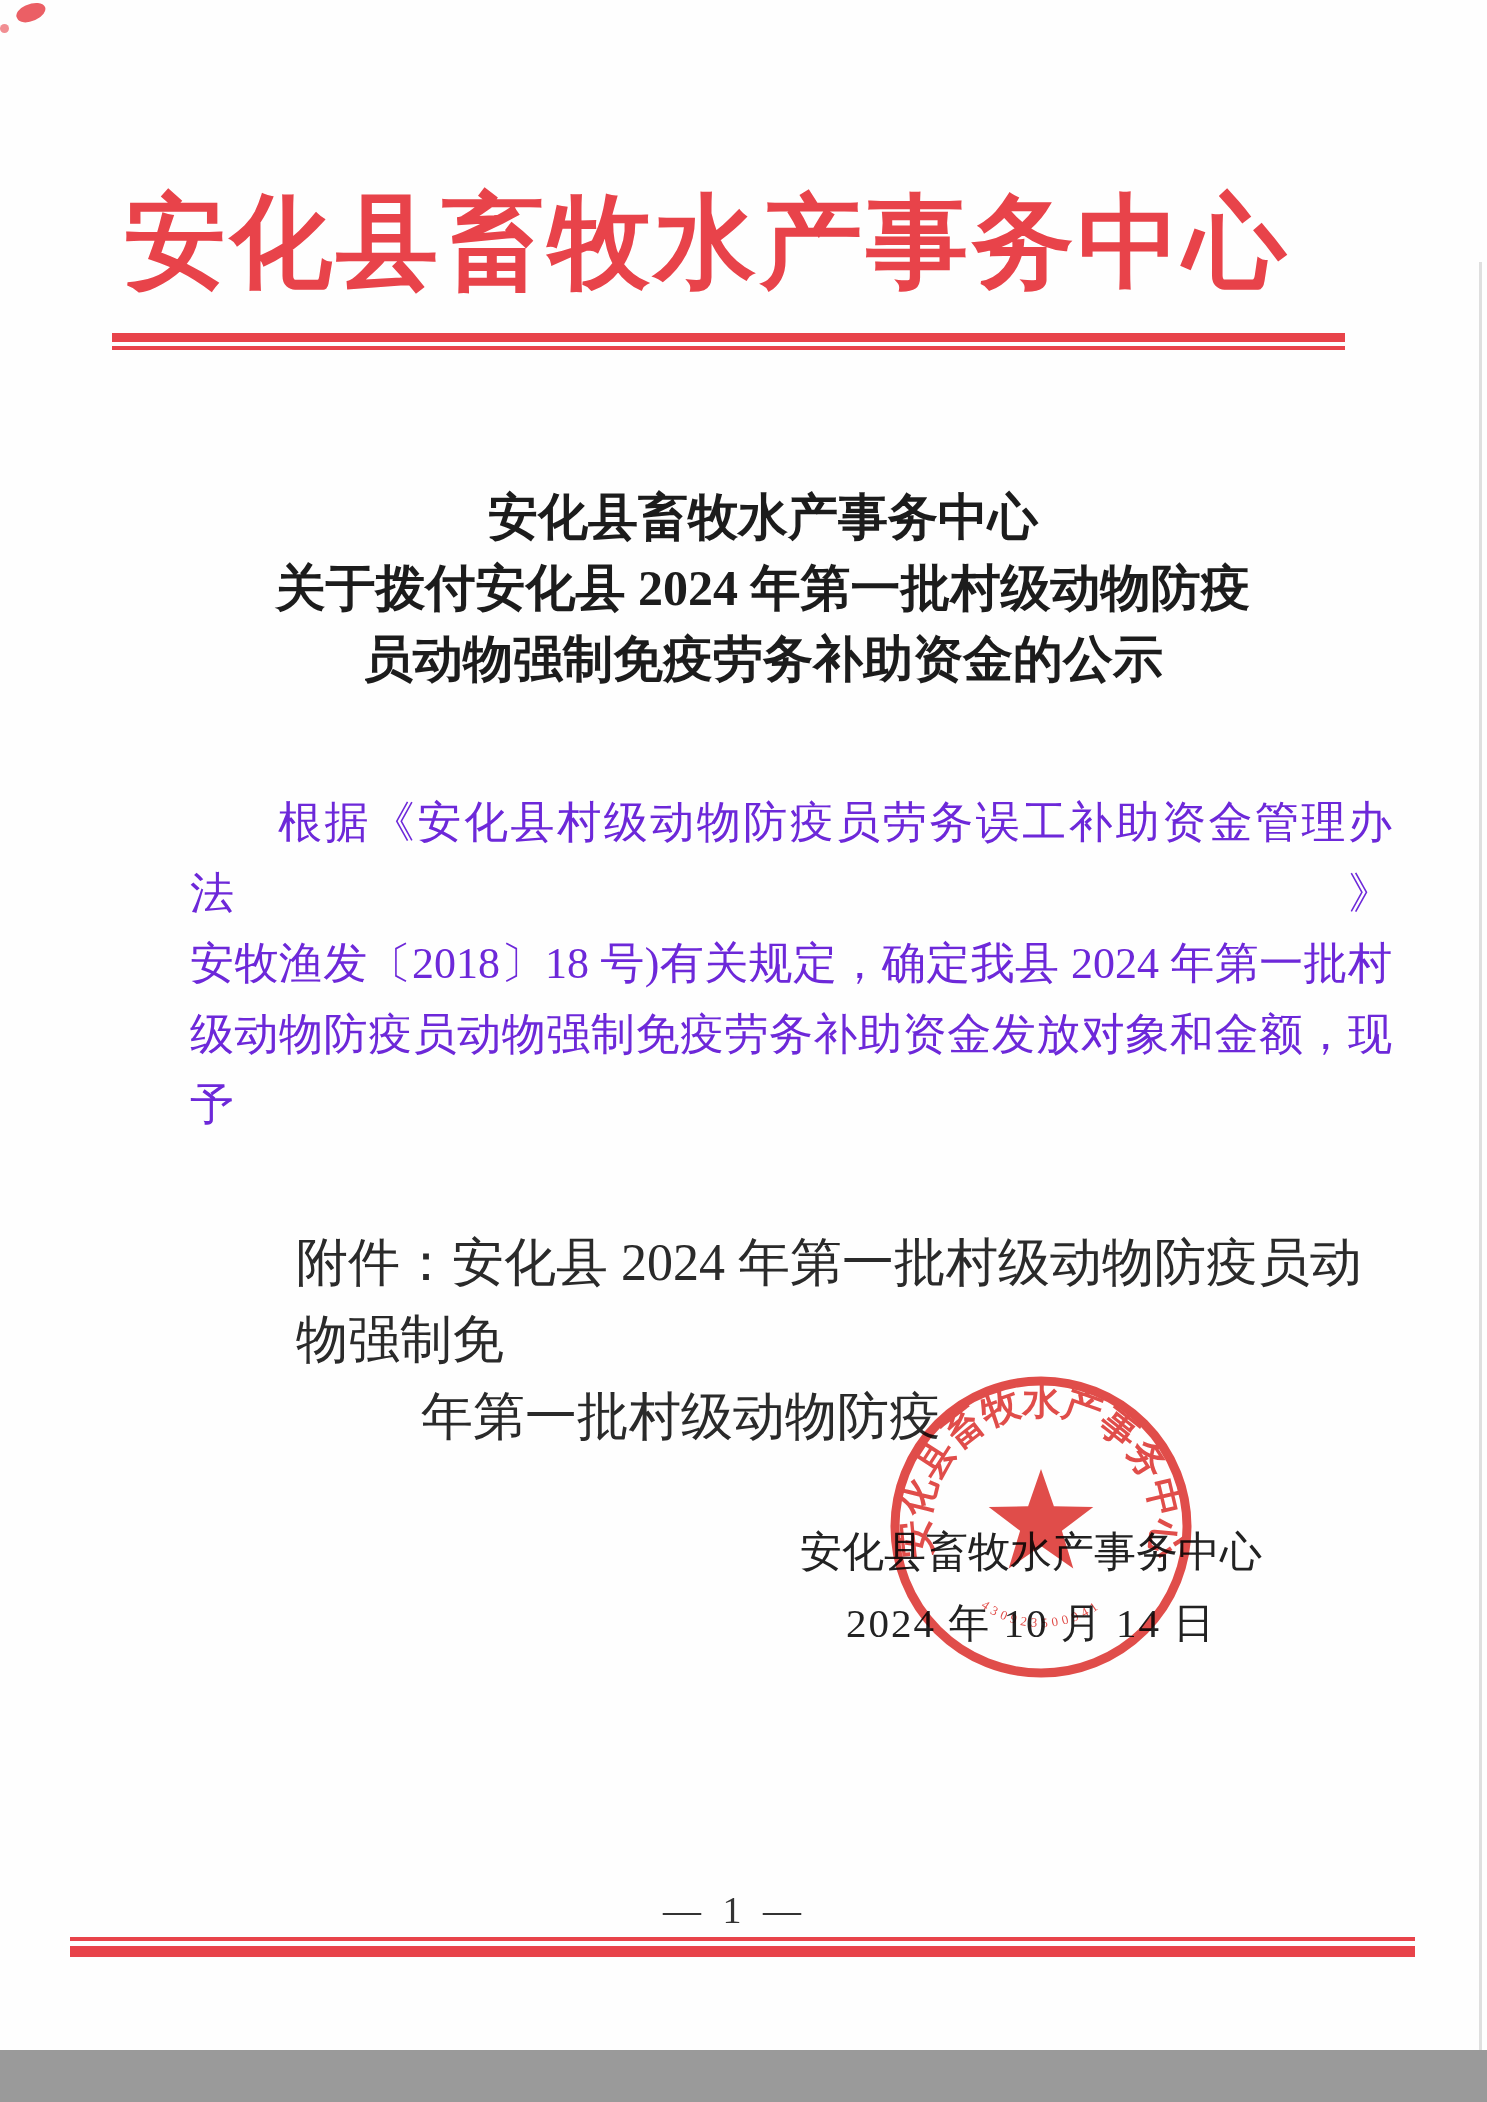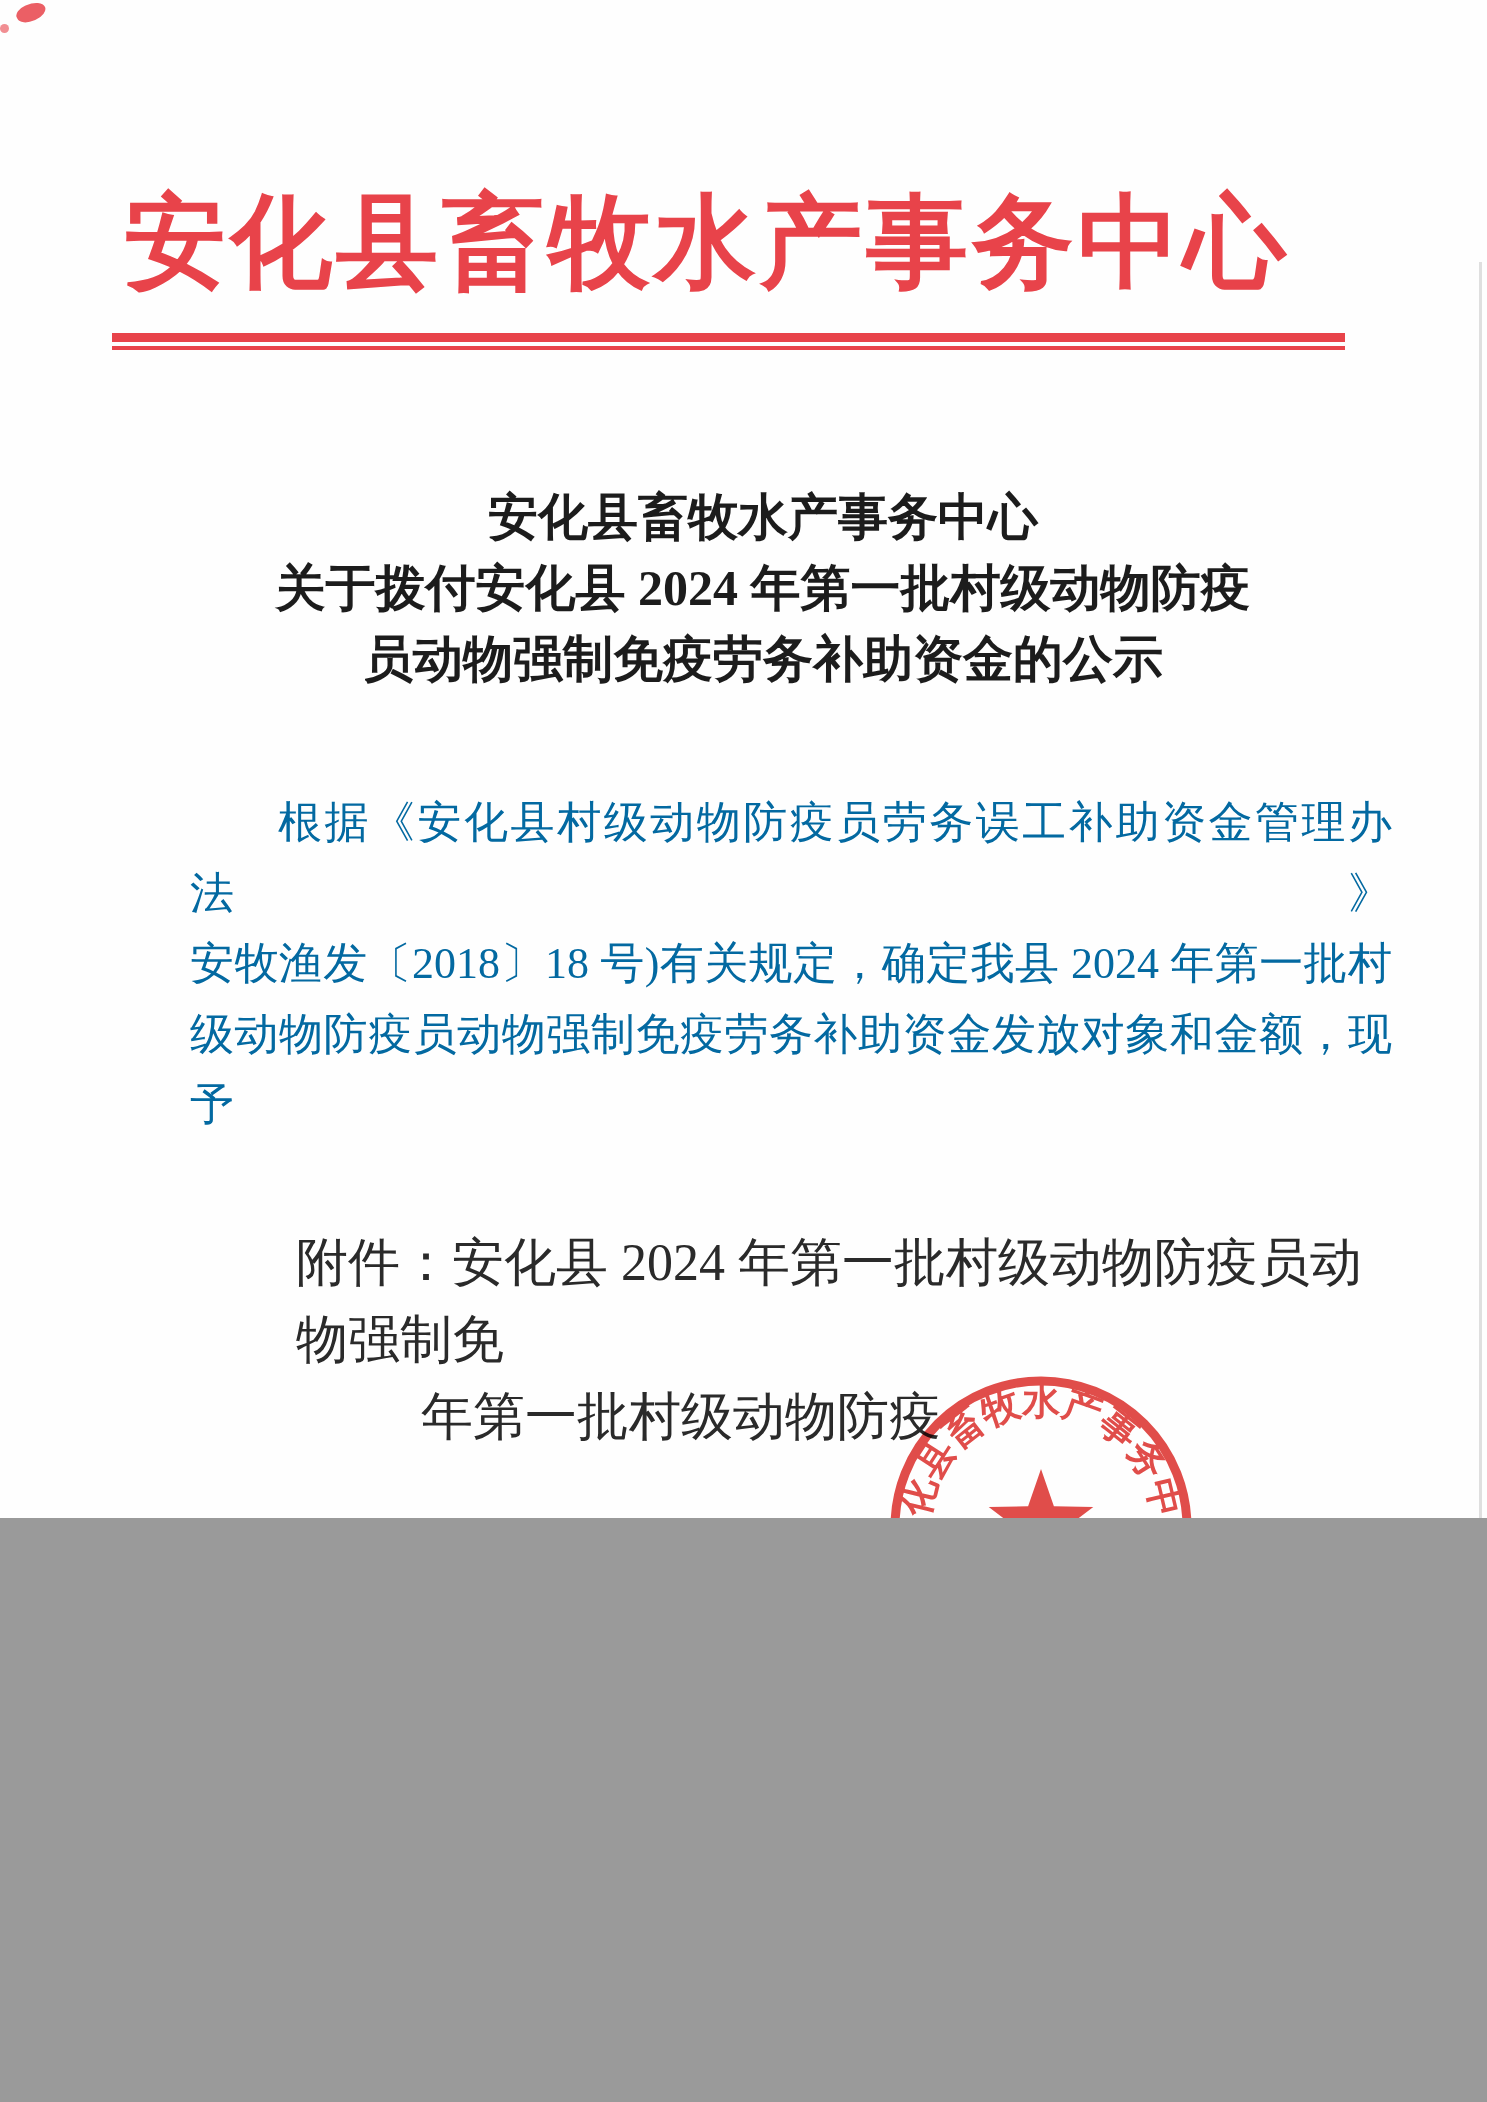--- a/index.html
+++ b/index.html
@@ -3,21 +3,21 @@
 <meta charset="utf-8">
 <style>
   :root{
     --red:#e8434a;
     --seal-red:#df3e3a;
     --ink:#222222;
   }
   html,body{margin:0;padding:0;background:#9a9a9a;}
   .page{
     position:relative;
-    width:1487px;height:1518px;
+    width:1487px;height:2050px;
     margin:0 auto;
     background:#fefefe;
     overflow:hidden;
     font-family:"Liberation Serif","DejaVu Serif",serif;
   }
   
   .speck-a{position:absolute;left:16px;top:4px;width:30px;height:17px;background:var(--red);opacity:.85;border-radius:45% 60% 50% 55%;transform:rotate(-24deg);}
   .speck-b{position:absolute;left:0px;top:24px;width:9px;height:9px;background:var(--red);opacity:.6;border-radius:50%;}
   .edge-shadow{position:absolute;right:5px;top:262px;width:3px;height:1840px;background:#c4c4c4;opacity:.55;}
 
@@ -33,21 +33,21 @@
 
   
   .doc-title{
     position:absolute;left:136px;top:482px;width:1254px;
     text-align:center;color:#1c1c1c;
     font-size:50px;font-weight:700;line-height:71px;
   }
   
   .body-block{
     position:absolute;left:190px;top:788px;width:1202px;
-    font-size:44px;line-height:70.5px;color:#0369a1;
+    font-size:44px;line-height:70.5px;color:#6d28d9;
   }
   .body-block .line{text-align:justify;text-align-last:justify;}
   .body-block .line.first{text-indent:88px;}
   .body-block .line.last{text-align-last:left;}
 
   
   .attach-block{
     position:absolute;left:190px;top:1224px;width:1202px;
     font-size:52px;line-height:77px;color:#2a2a2a;
   }

